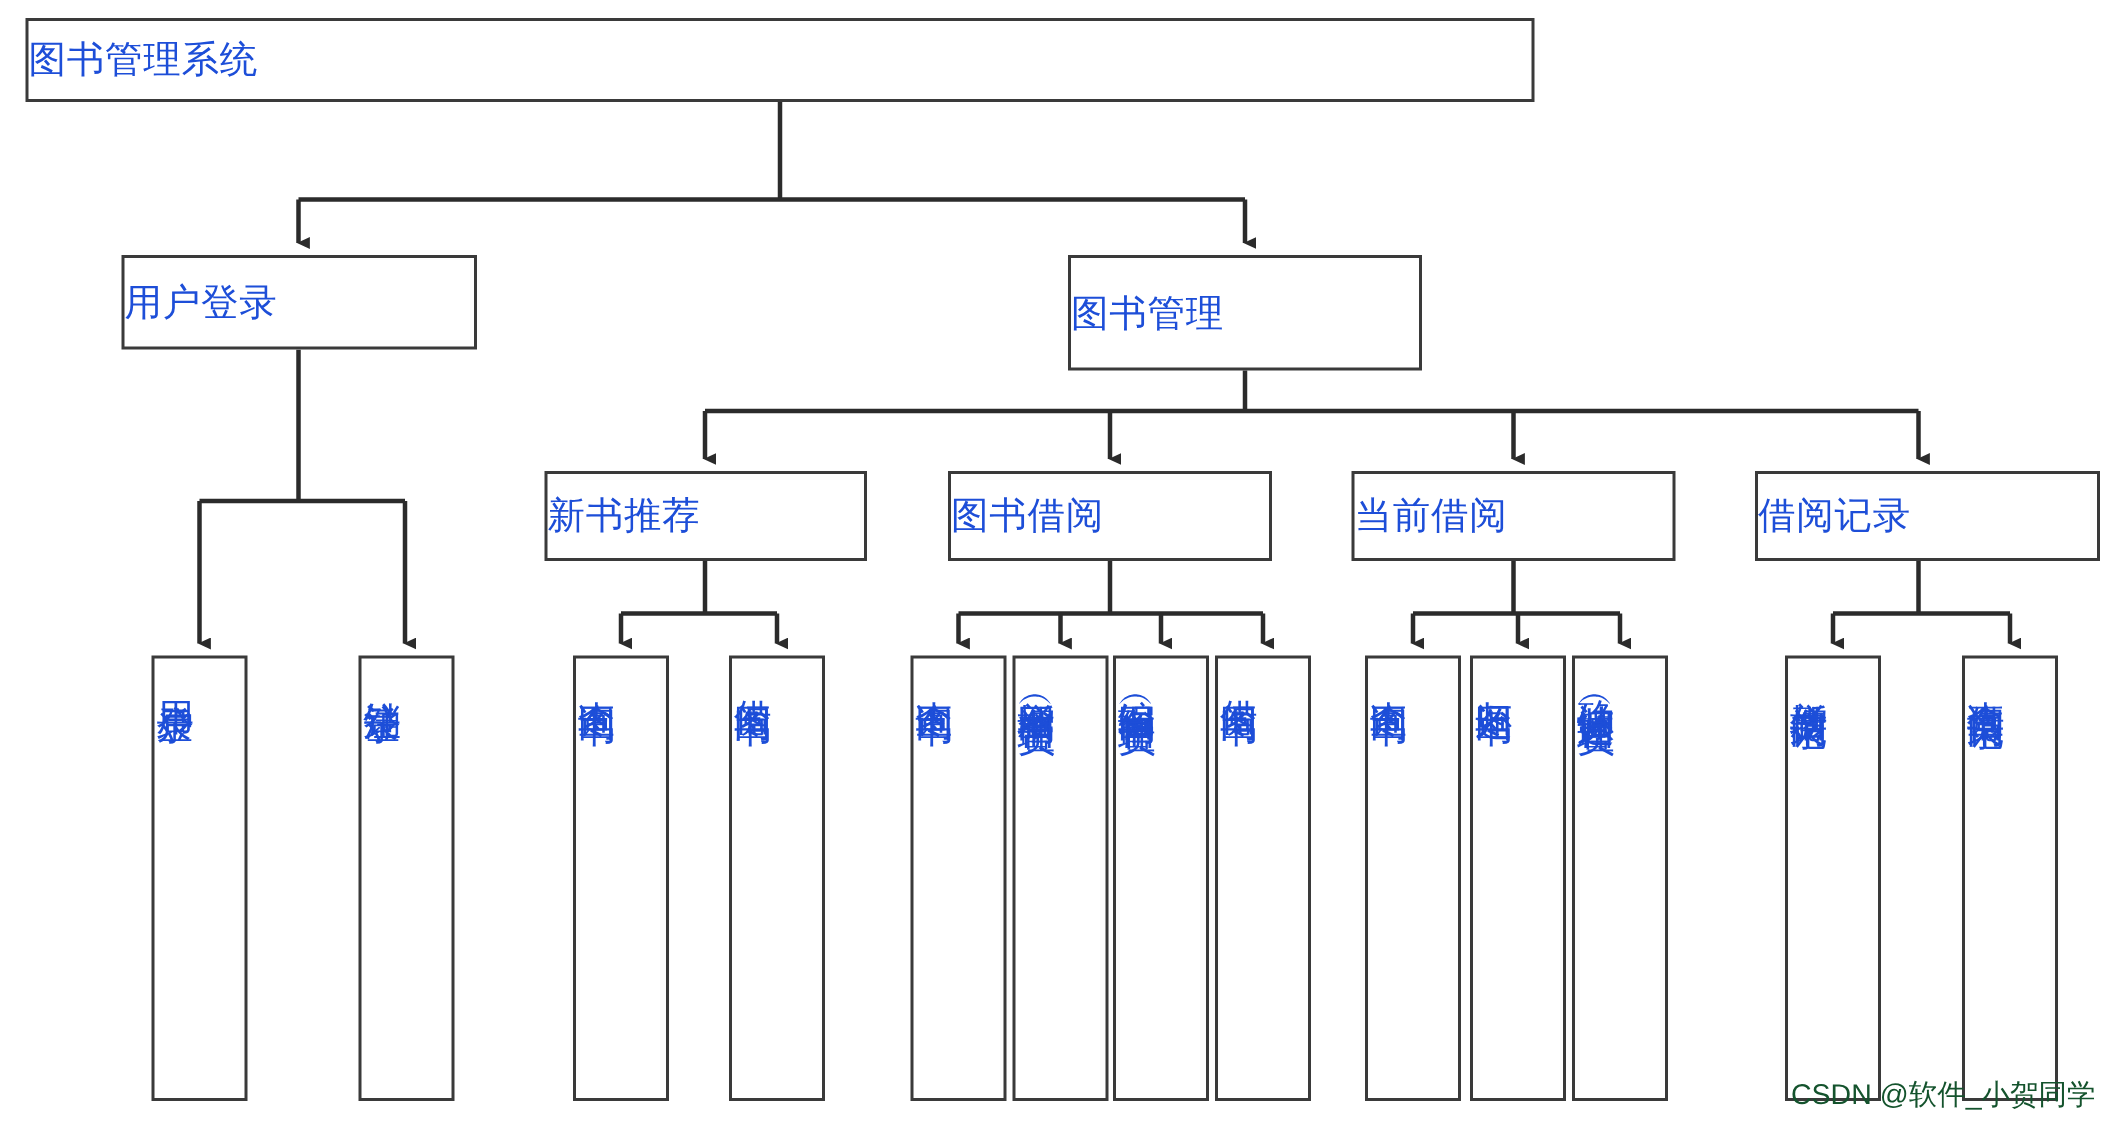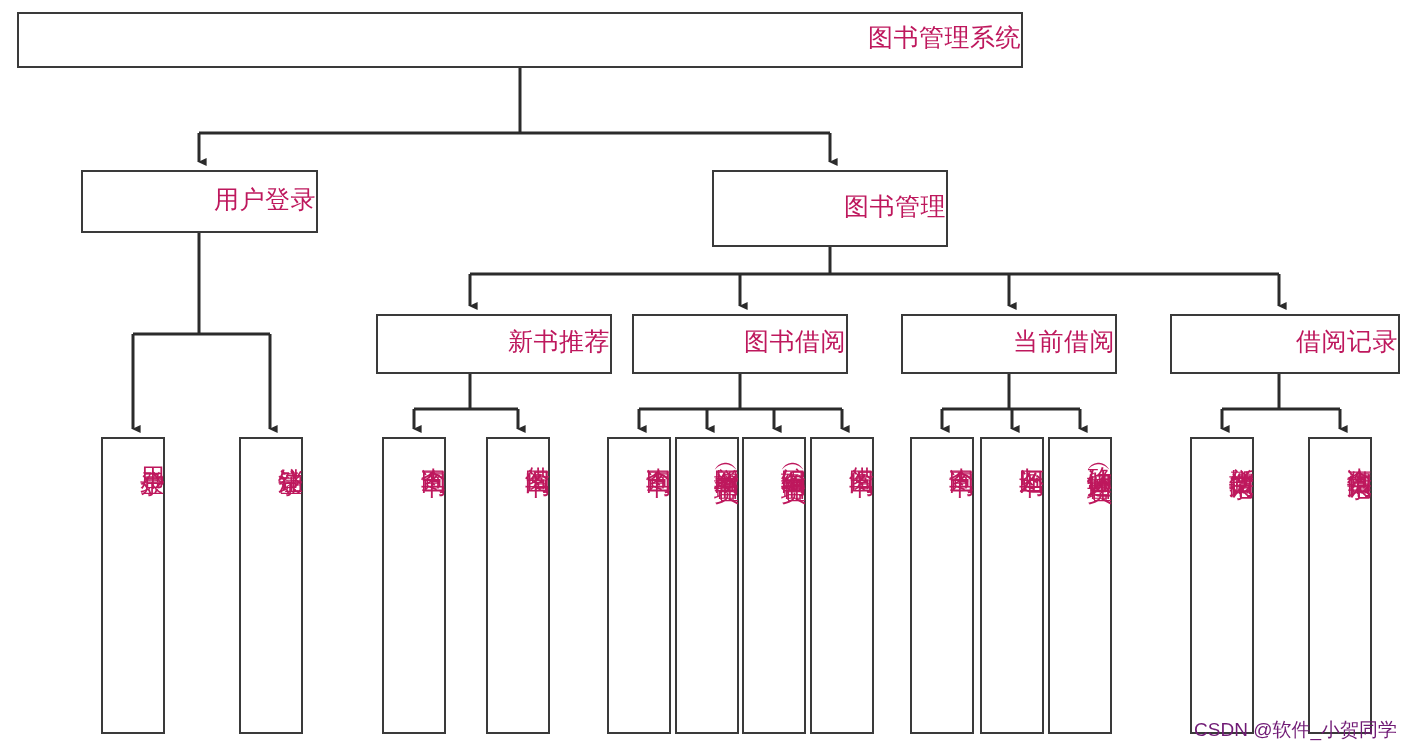--- a/index.html
+++ b/index.html
@@ -26,23 +26,22 @@
     height: 747px;
     pointer-events: none;
   }
   .node {
     position: absolute;
     box-sizing: border-box;
     border: 2.5px solid #3a3a3a;
     background: #ffffff;
     display: flex;
     align-items: center;
-    justify-content: flex-end;
-    color: #be185d;
-    font-family: Liberation Mono, monospace;
+    justify-content: flex-start;
+    color: #1d4ed8;
   }
   .node .label {
     display: block;
     text-align: center;
     line-height: 1.12;
     letter-spacing: 0.5px;
   }
   .node.horizontal .label {
     writing-mode: horizontal-tb;
     font-size: 25px;
@@ -60,21 +59,21 @@
     font-size: 25px;
     line-height: 1.05;
     letter-spacing: 2px;
     white-space: nowrap;
   }
   .watermark {
     position: absolute;
     right: 8px;
     bottom: 4px;
     font-size: 19px;
-    color: #701a75;
+    color: #14532d;
     white-space: nowrap;
     font-family: "Liberation Sans", "DejaVu Sans", sans-serif;
   }
 </style>
 </head>
 <body>
 
 <div id="canvas">
 
   <svg id="edges" viewBox="0 0 1405 747">
@@ -131,21 +130,21 @@
     <span class="label">图书管理系统</span>
   </div>
 
   <div class="node horizontal" style="left:81px; top:170px; width:237px; height:63px;">
     <span class="label">用户登录</span>
   </div>
   <div class="node horizontal" style="left:712px; top:170px; width:236px; height:77px;">
     <span class="label">图书管理</span>
   </div>
 
-  <div class="node horizontal" style="left:376px; top:314px; width:236px; height:60px;">
+  <div class="node horizontal" style="left:363px; top:314px; width:215px; height:60px;">
     <span class="label">新书推荐</span>
   </div>
   <div class="node horizontal" style="left:901px; top:314px; width:216px; height:60px;">
     <span class="label">当前借阅</span>
   </div>
   <div class="node horizontal" style="left:632px; top:314px; width:216px; height:60px;">
     <span class="label">图书借阅</span>
   </div>
   <div class="node horizontal" style="left:1170px; top:314px; width:230px; height:60px;">
     <span class="label">借阅记录</span>

